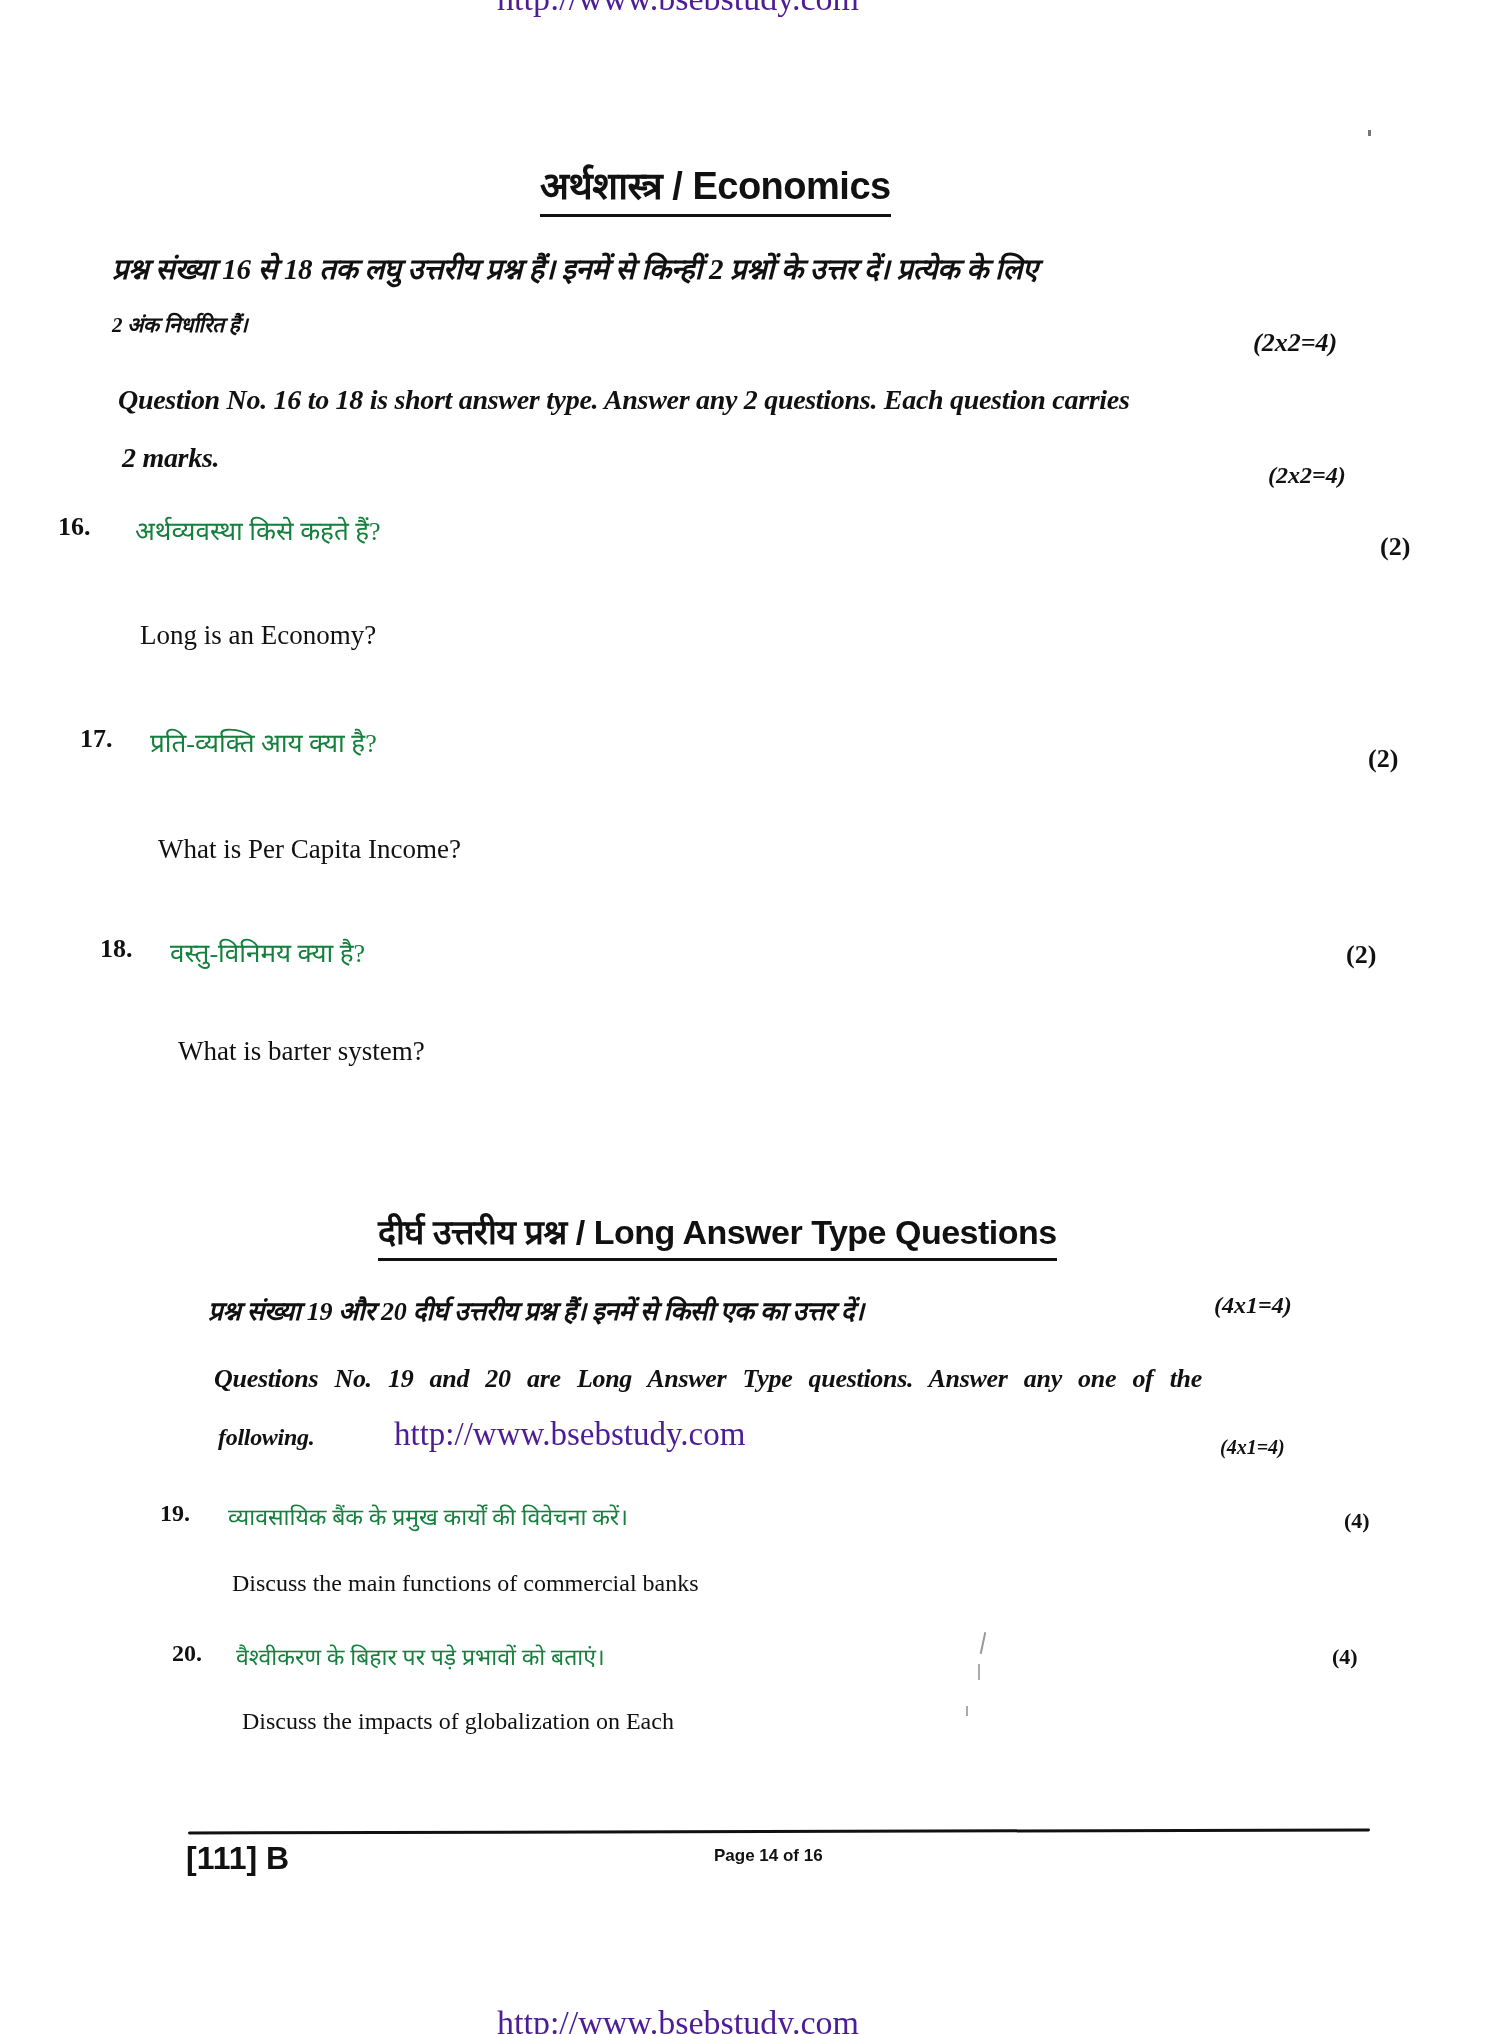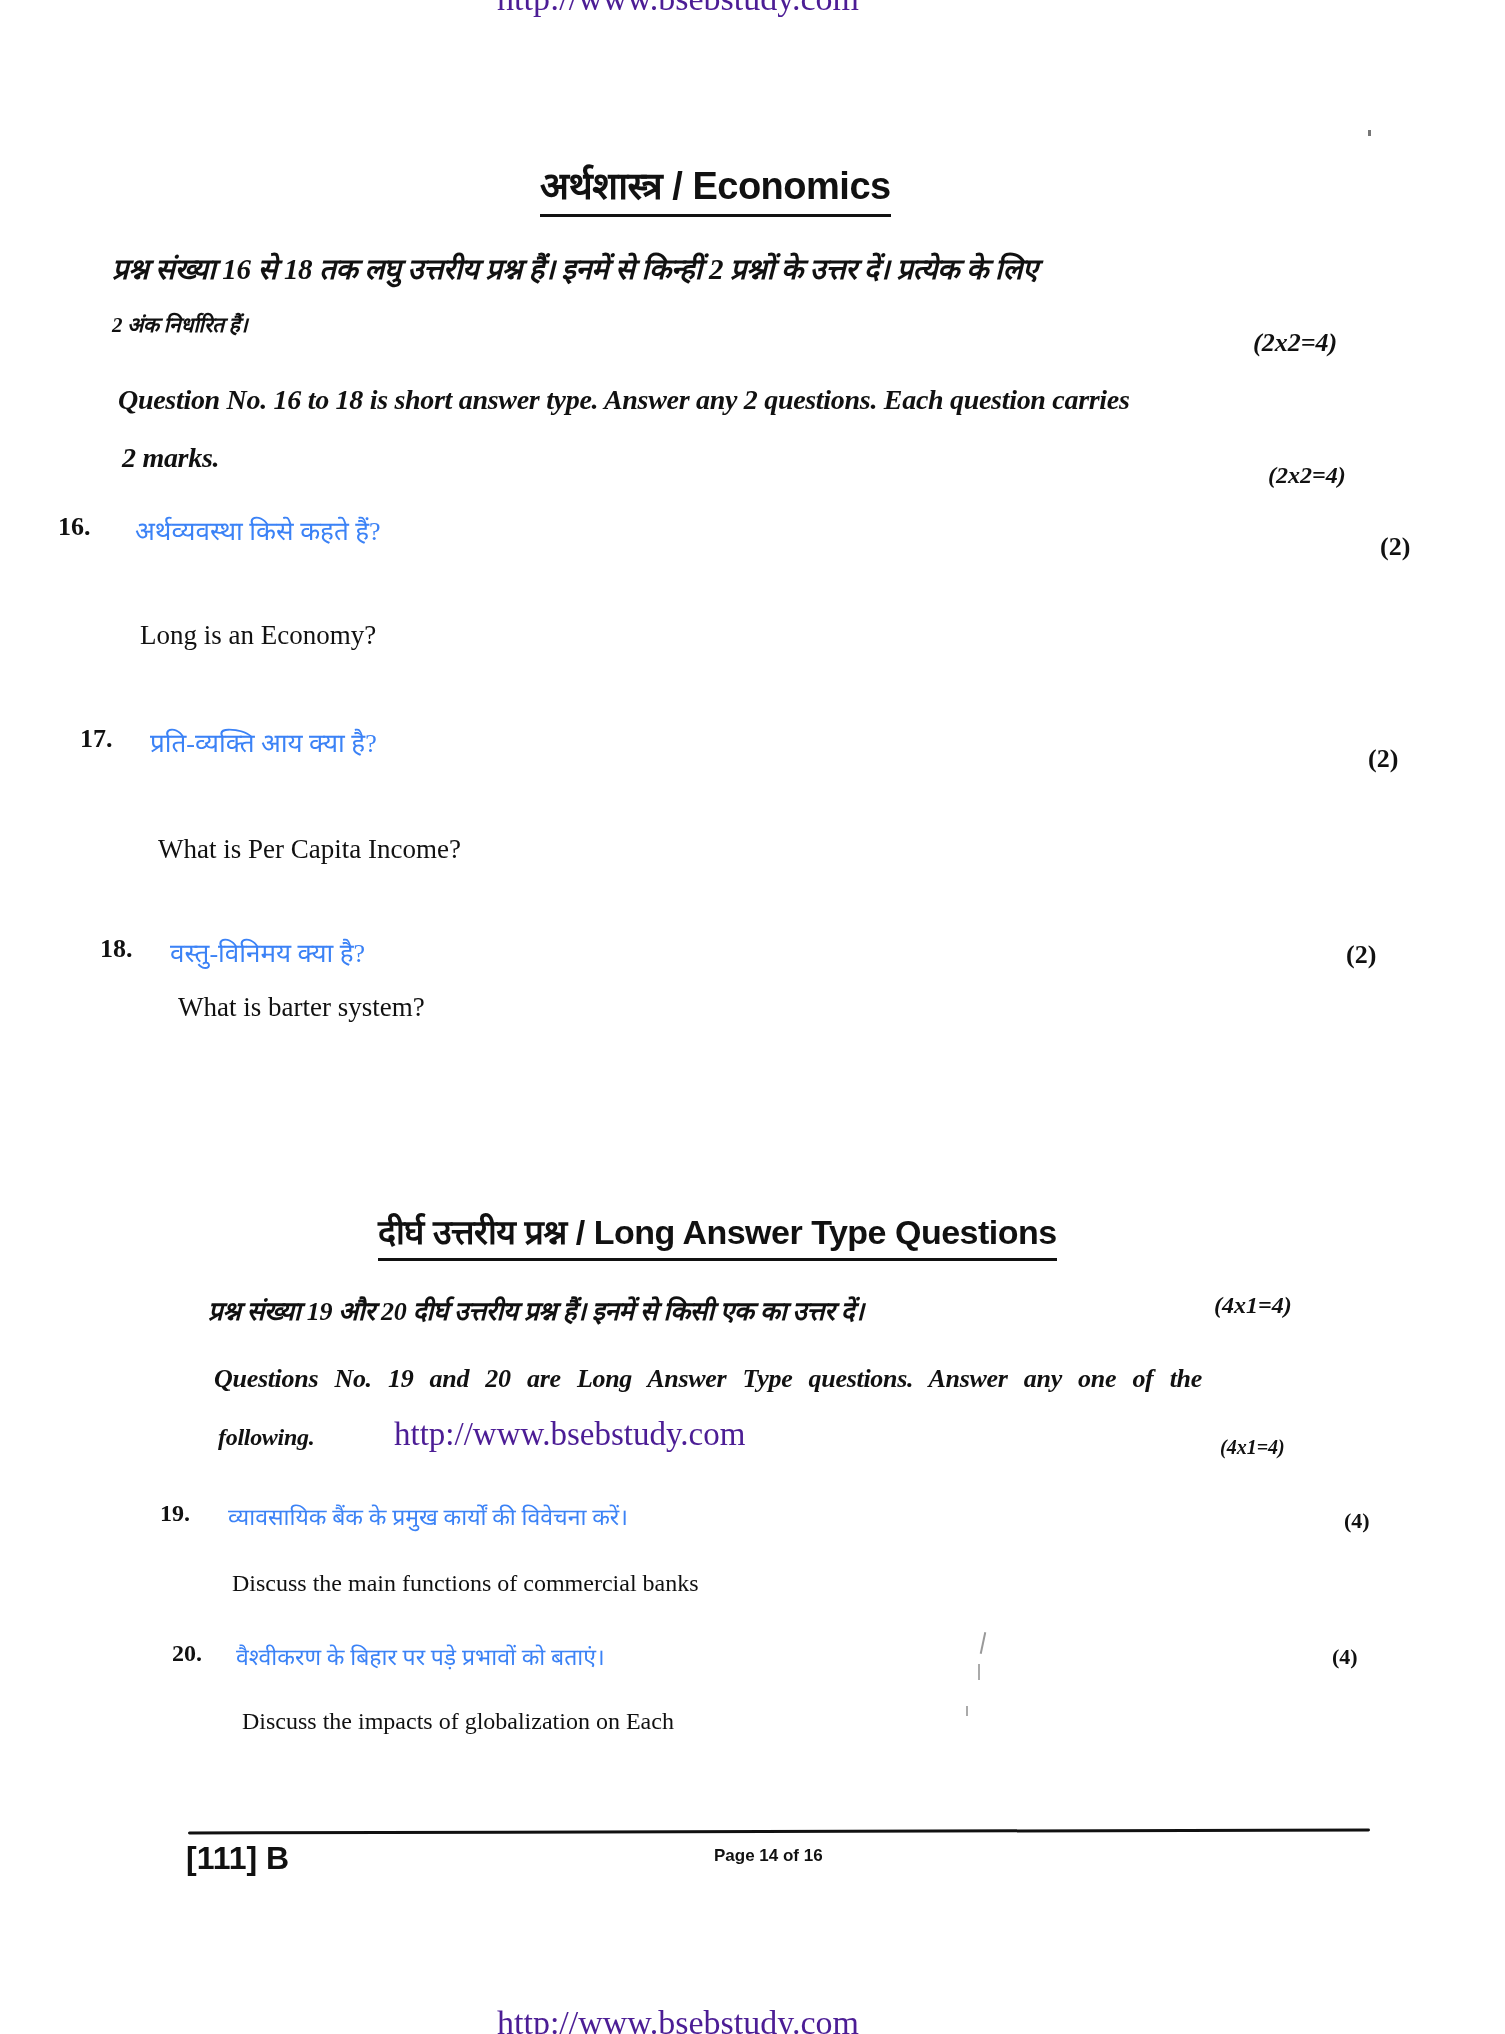--- a/index.html
+++ b/index.html
@@ -3,21 +3,21 @@
 <meta charset="utf-8">
 <style>
   html, body { margin: 0; padding: 0; background: #ffffff; }
   body { width: 1505px; height: 2034px; position: relative; overflow: hidden; color: #111; }
   .abs { position: absolute; white-space: nowrap; }
   .watermark { font-family: "Liberation Serif", serif; font-size: 34px; color: #4c1d95; }
   .title { font-family: "Liberation Sans", sans-serif; font-weight: bold; font-size: 38px; border-bottom: 3px solid #111; padding-bottom: 4px; letter-spacing: -0.5px; }
   .instr { font-family: "Liberation Serif", serif; font-weight: bold; font-style: italic; font-size: 28px; letter-spacing: -0.3px; }
   .marks-i { font-family: "Liberation Serif", serif; font-weight: bold; font-style: italic; font-size: 26px; }
   .qnum { font-family: "Liberation Serif", serif; font-weight: bold; font-size: 26px; }
-  .qhi { font-family: "Liberation Serif", serif; font-size: 26px; color: #3b82f6; }
+  .qhi { font-family: "Liberation Serif", serif; font-size: 26px; color: #15803d; }
   .qen { font-family: "Liberation Serif", serif; font-size: 27px; color: #111; }
   .qmark { font-family: "Liberation Serif", serif; font-weight: bold; font-size: 26px; }
   .rule { position: absolute; height: 3px; background: #111; border-radius: 2px; }
   .footcode { font-family: "Liberation Sans", sans-serif; font-weight: bold; font-size: 32px; }
   .pageno { font-family: "Liberation Sans", sans-serif; font-weight: bold; font-size: 17px; }
   .speck { position: absolute; background: #777; }
 </style>
 </head>
 <body>
 
@@ -41,21 +41,21 @@
 <div class="abs qen" style="left:140px; top:620px;">Long is an Economy?</div>
 
 <div class="abs qnum" style="left:80px; top:724px;">17.</div>
 <div class="abs qhi" style="left:150px; top:724px;">प्रति-व्यक्ति आय क्या है?</div>
 <div class="abs qmark" style="left:1368px; top:744px;">(2)</div>
 <div class="abs qen" style="left:158px; top:834px;">What is Per Capita Income?</div>
 
 <div class="abs qnum" style="left:100px; top:934px;">18.</div>
 <div class="abs qhi" style="left:170px; top:934px;">वस्तु-विनिमय क्या है?</div>
 <div class="abs qmark" style="left:1346px; top:940px;">(2)</div>
-<div class="abs qen" style="left:178px; top:992px;">What is barter system?</div>
+<div class="abs qen" style="left:178px; top:1036px;">What is barter system?</div>
 
 <div class="abs title" style="left:378px; top:1208px; font-size:34px;">दीर्घ उत्तरीय प्रश्न / Long Answer Type Questions</div>
 
 <div class="abs instr" style="left:208px; top:1292px; font-size:26px;text-align:right;">प्रश्न संख्या 19 और 20 दीर्घ उत्तरीय प्रश्न हैं। इनमें से किसी एक का उत्तर दें।</div>
 <div class="abs marks-i" style="left:1214px; top:1292px; font-size:24px;">(4x1=4)</div>
 
 <div class="abs instr" style="left:214px; top:1364px; font-size:26px; word-spacing:10px;">Questions No. 19 and 20 are Long Answer Type questions. Answer any one of the</div>
 <div class="abs instr" style="left:218px; top:1424px; font-size:24px;">following.</div>
 <div class="abs watermark" style="left:394px; top:1416px; font-size:33px;">http://www.bsebstudy.com</div>
 <div class="abs marks-i" style="left:1220px; top:1436px; font-size:20px;">(4x1=4)</div>

